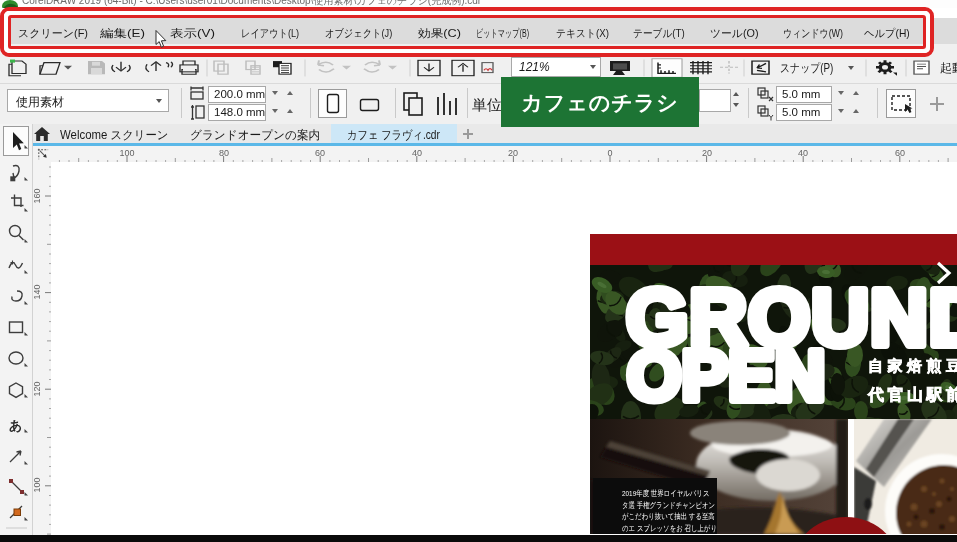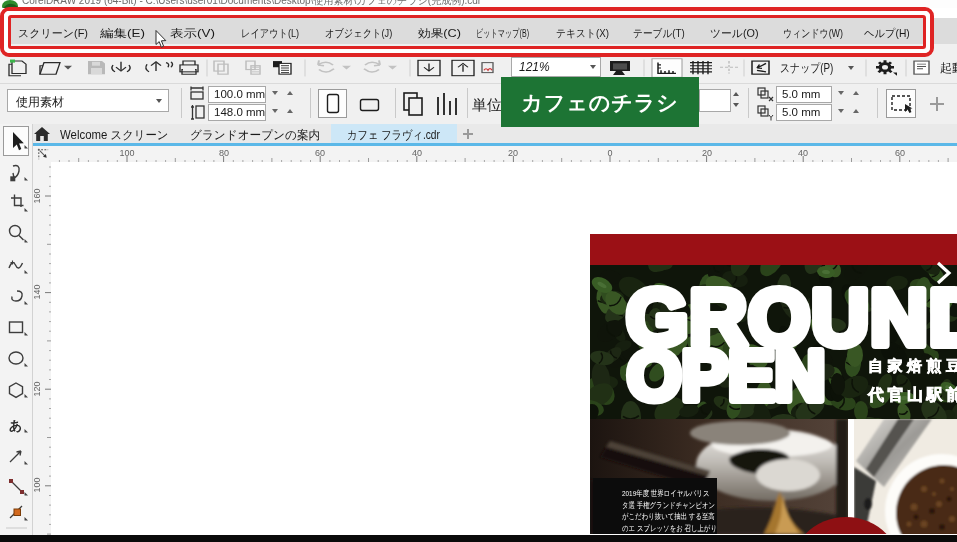--- a/index.html
+++ b/index.html
@@ -194,21 +194,21 @@
 
 <svg class="abs" style="left:189px;top:86px;" width="18" height="36" viewBox="0 0 18 36">
   <g stroke="#333" stroke-width="1.3" fill="none">
     <path d="M2 2 h12 M2 0.5 v4 M14 0.5 v4"></path>
     <rect x="2" y="6" width="12" height="7"></rect>
     <path d="M2 21 h3 M0.5 21 h0 M3.5 19 v14 M2 33 h3" transform="translate(0 0)"></path>
     <rect x="7" y="20" width="8" height="12"></rect>
   </g>
 </svg>
 <div class="fld" style="left:208px;top:86px;width:58px;height:17px;">
-    <span style="position:absolute;left:5px;top:1px;font-size:11.5px;">100.0 mm</span>
+    <span style="position:absolute;left:5px;top:1px;font-size:11.5px;">200.0 mm</span>
   </div>
 <div class="fld" style="left:208px;top:104px;width:58px;height:17px;">
     <span style="position:absolute;left:5px;top:1px;font-size:11.5px;">148.0 mm</span>
   </div>
 <div class="tri-d" style="left:272px;top:91px;border-top-color:#666;"></div>
 <div class="tri-u" style="left:287px;top:91px;border-bottom-color:#666;"></div>
 <div class="tri-d" style="left:272px;top:109px;border-top-color:#666;"></div>
 <div class="tri-u" style="left:287px;top:109px;border-bottom-color:#666;"></div>
 <div class="sep" style="left:310px;top:88px;height:30px;"></div>
 

